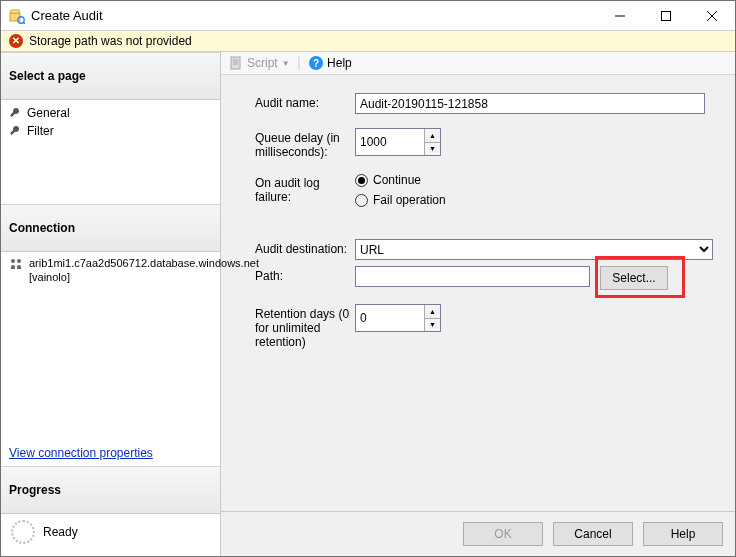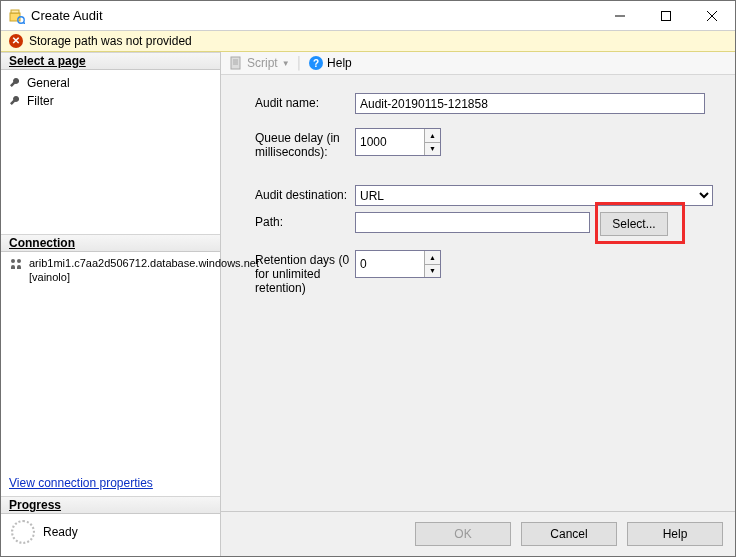--- a/index.html
+++ b/index.html
@@ -6,21 +6,21 @@
   html, body { margin:0; padding:0; font-family: "Segoe UI", Tahoma, sans-serif; font-size:12px; background:#fff; color:#000; }
   .window { width:736px; height:557px; border:1px solid #707070; display:flex; flex-direction:column; }
   .titlebar { height:30px; display:flex; align-items:center; padding:0 0 0 8px; border-bottom:1px solid #d0d0d0; }
   .titlebar .title-text { flex:1; font-size:13px; }
   .tb-icon { width:16px; height:16px; margin-right:6px; }
   .win-btn { width:46px; height:30px; display:flex; align-items:center; justify-content:center; }
   .errbar { background:#fff9d6; border-bottom:1px solid #e0d680; padding:3px 8px; display:flex; align-items:center; gap:6px; }
   .err-icon { width:14px; height:14px; border-radius:50%; background:#c30; display:flex; align-items:center; justify-content:center; color:#fff; font-weight:bold; font-size:10px; line-height:1; }
   .body { flex:1; display:flex; min-height:0; }
   .leftcol { width:220px; display:flex; flex-direction:column; border-right:1px solid #c9c9c9; }
-  .panel-header { background:linear-gradient(#f6f6f6,#e9e9e9); border-top:1px solid #d5d5d5; border-bottom:1px solid #c9c9c9; padding:1px 8px; font-weight:bold;text-decoration:underline; }
+  .panel-header { background:linear-gradient(#f6f6f6,#e9e9e9); border-top:1px solid #d5d5d5; border-bottom:1px solid #c9c9c9; padding:16px 8px; font-weight:bold; }
   .panel-body { padding:4px 8px; }
   .page-item { display:flex; align-items:center; gap:6px; padding:2px 0; cursor:pointer; }
   .conn-text { font-size:11px; line-height:1.3; padding-left:20px; position:relative;}
   .conn-svg { position:absolute; left:0; top:1px;}
   .spacer { flex:1; }
   .link { color:#0a2fc4; text-decoration:underline; cursor:pointer; padding:6px 8px; }
   .progress-row { display:flex; align-items:center; gap:8px; padding:6px 10px 12px 10px;}
   .spinner { width:24px; height:24px; border:2px dotted #bcbcbc; border-radius:50%; }
   .rightcol { flex:1; display:flex; flex-direction:column; background:#f0f0f0; }
   .toolbar { display:flex; align-items:flex-start; gap:6px; padding:4px 8px; background:#f7f7f7; border-bottom:1px solid #d7d7d7; }
@@ -41,21 +41,21 @@
   .radio-row { display:flex; align-items:center; gap:5px; margin-bottom:6px;}
   .radio-visual { width:13px; height:13px; border:1px solid #333; border-radius:50%; display:flex; align-items:center;justify-content:center;}
   .radio-visual.checked::after { content:""; width:7px; height:7px; border-radius:50%; background:#000;}
   select.wide { width: calc(100% - 0px); height:21px; border:1px solid #7a7a99; font:inherit; background:#fff;}
   .destsel{ width:330px; }
   .pathrow { display:flex; gap:10px; align-items:flex-start;}
   .pathrow input[type=text]{ width:235px; height:21px; border:1px solid #7a7a99; background:#fff; font:inherit; padding:1px 4px;}
   .browse-btn { width:68px; height:24px; border:1px solid #adadad; background:#e1e1e1; font:inherit; cursor:pointer; }
   .highlight-box{ position:absolute; border:3px solid #ef2b2b; pointer-events:none; }
   .footer { border-top:1px solid #c9c9c9; background:#f0f0f0; padding:10px 12px; display:flex; justify-content:flex-end; gap:10px; }
-  .footer button { width:96px; height:24px; border:1px solid #adadad; background:#e1e1e1; font:inherit; cursor:pointer; }
+  .footer button { width:80px; height:24px; border:1px solid #adadad; background:#e1e1e1; font:inherit; cursor:pointer; }
   .footer button[disabled]{ color:#9a9a9a; cursor:default;}
   .left-top{ display:flex; flex-direction:column; flex:1; min-height:0;}
   .left-top .pages-list{ flex:1; }
   .wrench{ width:12px;height:12px; }
 </style>
 </head>
 <body>
 
 <div class="window">
 
@@ -161,20 +161,33 @@
             <span class="numwrap">
               <input type="text" value="1000" style="">
               <span class="spin">
                 <div>▲</div>
                 <div>▼</div>
               </span>
             </span>
           </div>
         </div>
 
+        <div class="row">
+          <div class="lbl">On audit log failure:</div>
+          <div class="ctl">
+            <div class="radio-row">
+              <span class="radio-visual checked"></span>
+              <span>Continue</span>
+            </div>
+            <div class="radio-row">
+              <span class="radio-visual"></span>
+              <span>Fail operation</span>
+            </div>
+          </div>
+        </div>
 
         <div style="height:12px;"></div>
 
         <div class="row tight">
           <div class="lbl">Audit destination:</div>
           <div class="ctl">
             <select class="wide destsel">
               <option>URL</option>
             </select>
           </div>

